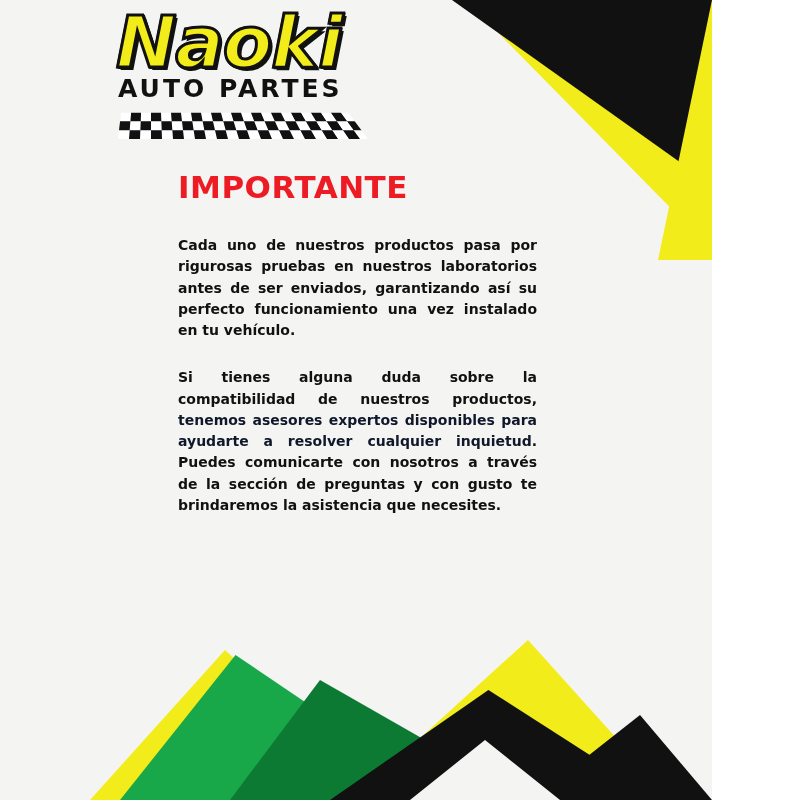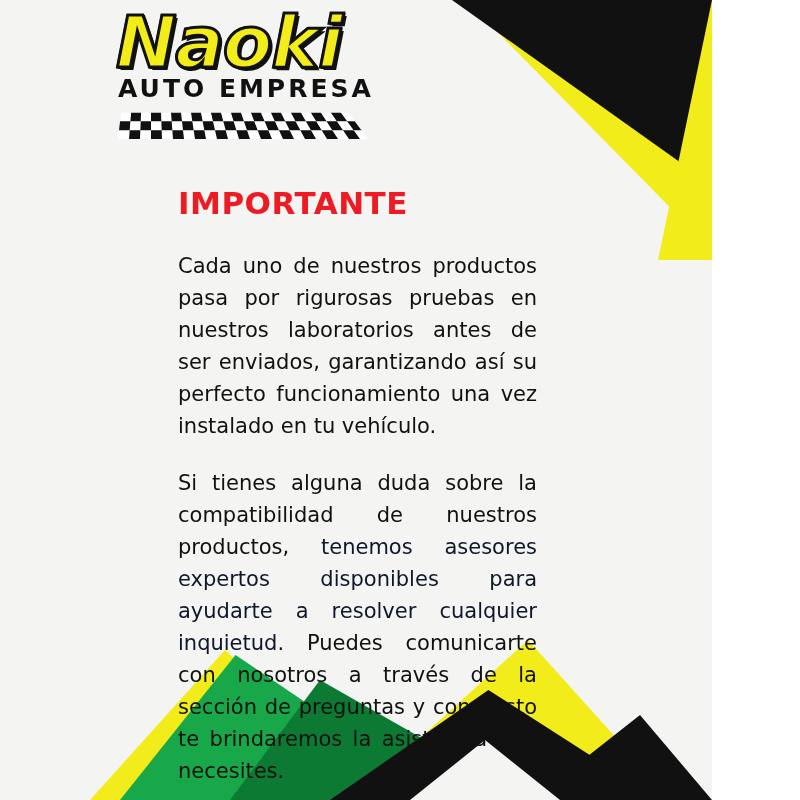--- a/index.html
+++ b/index.html
@@ -170,34 +170,34 @@
     font-weight: bold;
     font-size: 14.5px;
     color: #ed1c24;
     letter-spacing: 0.3px;
   }
 
   
   .content {
     position: relative;
     z-index: 5;
-    margin: 46px 175px 0 178px;
+    margin: 30px 175px 0 178px;
   }
   .title {
     font-family: "DejaVu Sans", sans-serif;
     font-weight: bold;
     font-size: 31px;
     color: #ed1c24;
     letter-spacing: 0.5px;
     margin: 0 0 30px 0;
   }
   .para {
     font-family: "DejaVu Sans", sans-serif;
-    font-weight: normal;
-    font-size: 21px;
+    font-weight: bold;
+    font-size: 14px;
     line-height: 1.52;
     color: #111111;
     text-align: justify;
     margin: 0 0 26px 0;
   }
   .para:last-child { margin-bottom: 0; }
   .hl {
     color: #0f172a;
   }
 </style>
@@ -206,21 +206,21 @@
 
 <div class="page">
 
   <div class="corner-tr-yellow"></div>
   <div class="corner-tr-black"></div>
   <div class="corner-tr-yellow2"></div>
 
   <div class="header">
     <div class="logo-block">
       <div class="logo-word">Naoki</div>
-      <div class="logo-sub">AUTO EMPRESA</div>
+      <div class="logo-sub">AUTO PARTES</div>
       <div class="checker"></div>
     </div>
   </div>
 
   <div class="content">
     <div class="title">IMPORTANTE</div>
 
     <p class="para">Cada uno de nuestros productos pasa por rigurosas pruebas en nuestros laboratorios antes de ser enviados, garantizando así su perfecto funcionamiento una vez instalado en tu vehículo.</p>
 
     <p class="para">

